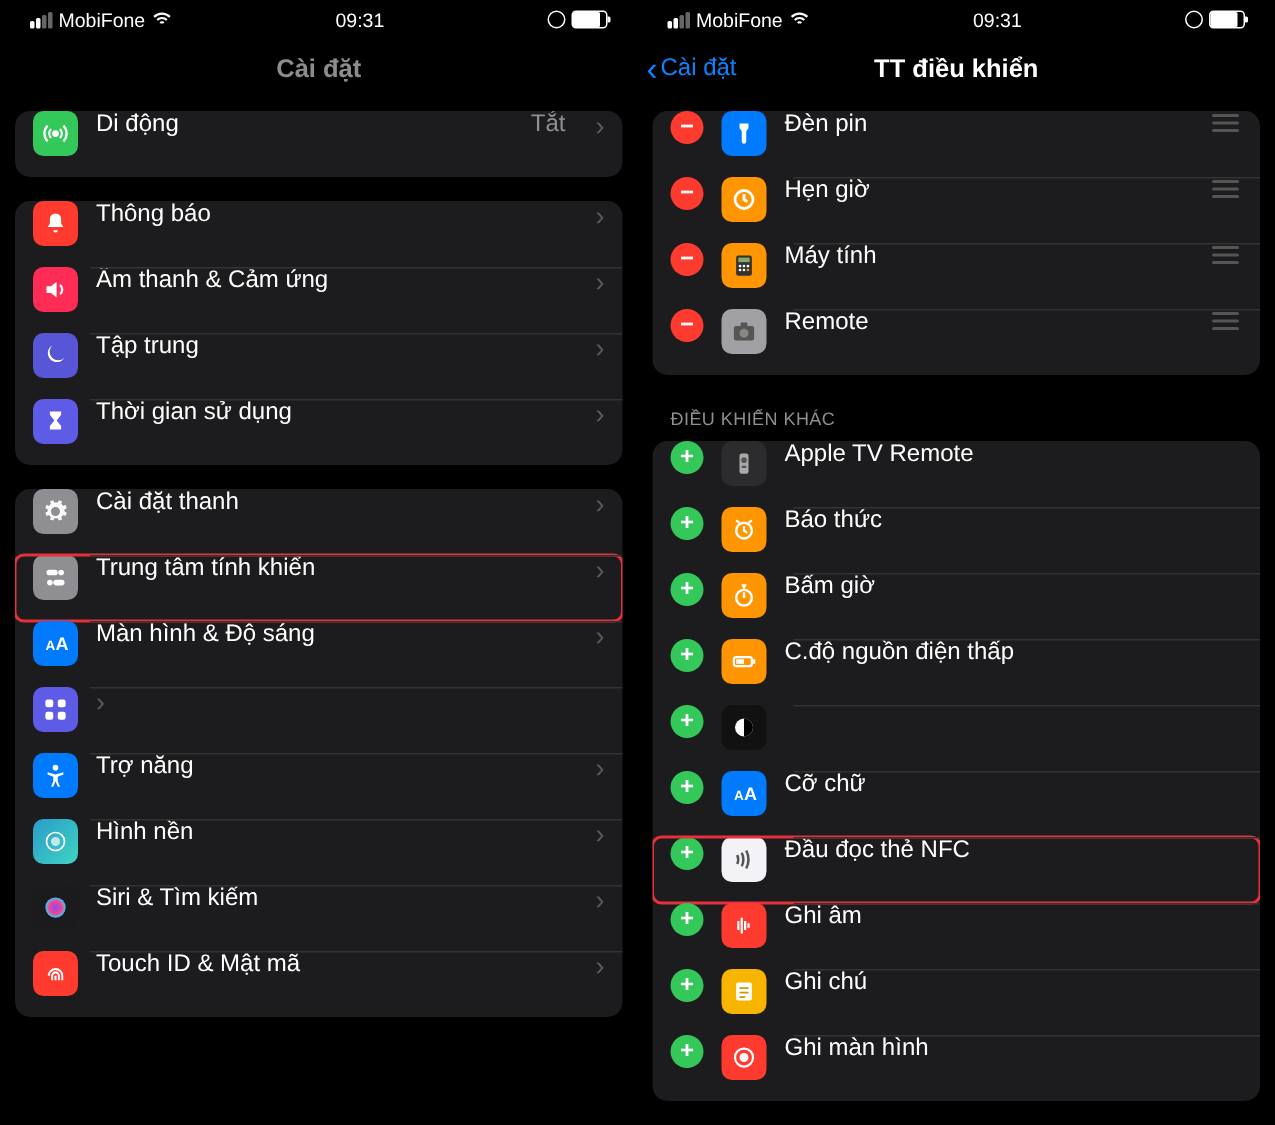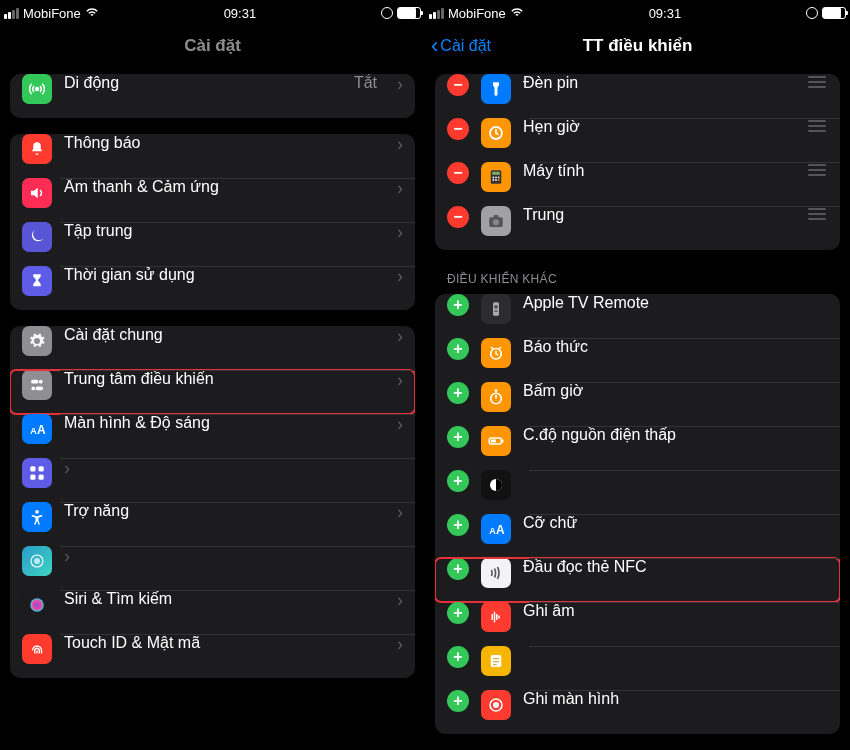--- a/index.html
+++ b/index.html
@@ -1,18 +1,18 @@
 <!DOCTYPE html>
 <html><head>
 <meta charset="utf-8">
 <style>
 * { margin: 0; padding: 0; box-sizing: border-box; font-family: -apple-system, BlinkMacSystemFont, "Segoe UI", sans-serif; }
 body { background: #000; width: 850px; height: 750px; display: flex; overflow: hidden; }
 .screen { width: 425px; height: 750px; background: #000; color: #fff; overflow: hidden; position: relative; }
-.status-bar { height: 26px; display: flex; justify-content: space-between; align-items: center; padding: 0 4px; font-size: 13px; font-weight: 500; gap: 20px; }
+.status-bar { height: 26px; display: flex; justify-content: space-between; align-items: center; padding: 0 20px; font-size: 13px; font-weight: 500; gap: 20px; }
 .status-left { display: flex; align-items: center; gap: 4px; }
 .status-right { display: flex; align-items: center; gap: 4px; }
 .signal { display: inline-flex; gap: 1px; align-items: flex-end; }
 .signal i { width: 3px; background: #666; border-radius: 1px; }
 .signal i:nth-child(1){ height:5px; background:#fff; }
 .signal i:nth-child(2){ height:7px; background:#fff; }
 .signal i:nth-child(3){ height:9px; }
 .signal i:nth-child(4){ height:11px; }
 .wifi-icon { width: 14px; height: 14px; }
 .battery { width: 24px; height: 12px; border: 1px solid #fff; border-radius: 3px; position: relative; }
@@ -135,33 +135,33 @@
           <span class="chevron">›</span>
         </div>
       </div>
     <div class="list-group" id="lg2">
         <div class="row">
           <div class="icon bg-gray">
             <svg viewBox="0 0 24 24" fill="#fff">
               <path d="M12 8a4 4 0 100 8 4 4 0 000-8zm8 4l2 1-1 3-2-1-2 2 1 2-3 1-1-2h-3l-1 2-3-1 1-2-2-2-2 1-1-3 2-1v-2l-2-1 1-3 2 1 2-2-1-2 3-1 1 2h3l1-2 3 1-1 2 2 2 2-1 1 3-2 1z" opacity=".95"></path>
             </svg>
           </div>
-          <span class="label">Cài đặt chung</span>
+          <span class="label">Cài đặt thanh</span>
           <span class="chevron">›</span>
         </div>
         <div class="row highlight">
           <div class="icon bg-gray">
             <svg viewBox="0 0 24 24" fill="#fff">
               <rect x="4" y="5" width="10" height="5" rx="2.5"></rect>
               <circle cx="17" cy="7.5" r="2.5"></circle>
               <rect x="10" y="14" width="10" height="5" rx="2.5"></rect>
               <circle cx="7" cy="16.5" r="2.5"></circle>
             </svg>
           </div>
-          <span class="label">Trung tâm điều khiển</span>
+          <span class="label">Trung tâm tính khiển</span>
           <span class="chevron">›</span>
         </div>
         <div class="row">
           <div class="icon bg-blue">
             <svg viewBox="0 0 24 24" fill="#fff">
               <text x="3" y="18" font-size="12" font-weight="700" fill="#fff">A</text>
               <text x="12" y="18" font-size="16" font-weight="700" fill="#fff">A</text>
             </svg>
           </div>
           <span class="label">Màn hình &amp; Độ sáng</span>
@@ -188,20 +188,21 @@
           <span class="label">Trợ năng</span>
           <span class="chevron">›</span>
         </div>
         <div class="row">
           <div class="icon bg-teal">
             <svg viewBox="0 0 24 24" fill="#fff">
               <circle cx="12" cy="12" r="8" fill="none" stroke="#fff" stroke-width="1.5"></circle>
               <circle cx="12" cy="12" r="4" fill="#fff" opacity=".7"></circle>
             </svg>
           </div>
+          <span class="label">Hình nền</span>
           <span class="chevron">›</span>
         </div>
         <div class="row">
           <div class="icon bg-siri">
             <svg viewBox="0 0 24 24">
               <circle cx="12" cy="12" r="9" fill="url(#g)"></circle>
               <defs>
                 <radialGradient id="g">
                   <stop offset="0" stop-color="#6a5cff"></stop>
                   <stop offset=".6" stop-color="#ff3b8d"></stop>
@@ -321,21 +322,21 @@
           <div class="action-btn remove">
             <span>−</span>
           </div>
           <div class="icon bg-graylt">
             <svg viewBox="0 0 24 24" fill="#555">
               <rect x="3" y="7" width="18" height="13" rx="2"></rect>
               <circle cx="12" cy="13.5" r="4" fill="#888"></circle>
               <rect x="9" y="4" width="6" height="4" rx="1"></rect>
             </svg>
           </div>
-          <span class="label">Trung</span>
+          <span class="label">Remote</span>
           <div class="drag">
             <i></i>
             <i></i>
             <i></i>
           </div>
         </div>
       </div>
     <div class="section-header">ĐIỀU KHIỂN KHÁC</div>
     <div class="list-group tight" id="rmore">
         <div class="row cc">
@@ -437,20 +438,21 @@
         <div class="row cc">
           <div class="action-btn add">
             <span>+</span>
           </div>
           <div class="icon bg-yellow">
             <svg viewBox="0 0 24 24" fill="#fff">
               <rect x="5" y="4" width="14" height="16" rx="2"></rect>
               <path d="M8 9h8M8 13h8M8 17h5" stroke="#c90" stroke-width="1.5"></path>
             </svg>
           </div>
+          <span class="label">Ghi chú</span>
         </div>
         <div class="row cc">
           <div class="action-btn add">
             <span>+</span>
           </div>
           <div class="icon bg-red">
             <svg viewBox="0 0 24 24">
               <circle cx="12" cy="12" r="8" fill="none" stroke="#fff" stroke-width="2"></circle>
               <circle cx="12" cy="12" r="4" fill="#fff"></circle>
             </svg>

